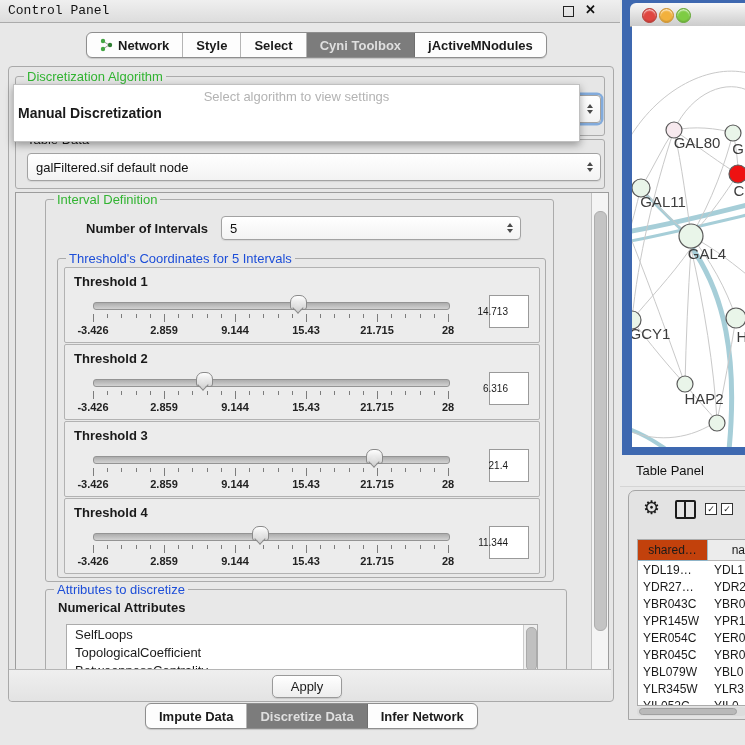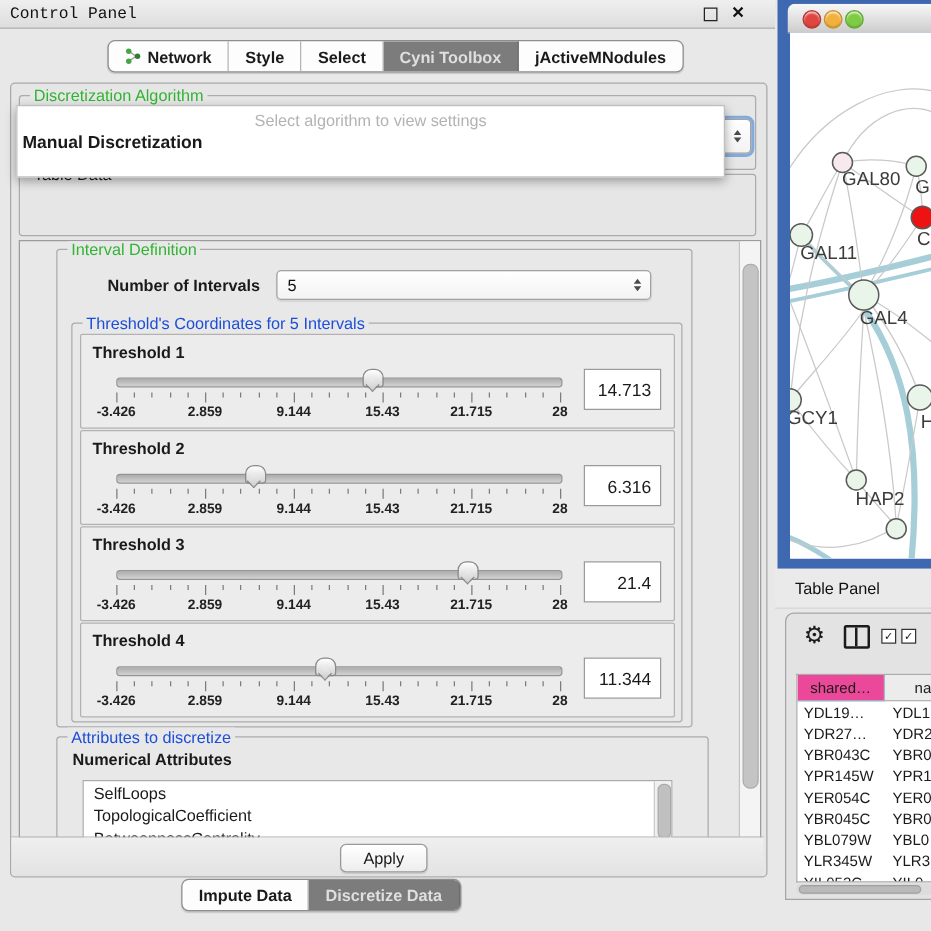--- a/index.html
+++ b/index.html
@@ -43,21 +43,21 @@
   .v-scrollbar .vthumb{position:absolute;left:2px;width:11px;border-radius:6px;background:#C4C4C4;border:1px solid #ADADAD;}
 
   
   .th-panel{position:absolute;left:6px;width:474px;height:74px;background:#ECECEC;border:1px solid #B2B2B2;border-radius:2px;}
   .th-label{position:absolute;left:9px;top:6px;font-size:13px;font-weight:bold;}
   .slider-track{position:absolute;left:28px;top:34px;width:355px;height:6px;border-radius:3px;background:linear-gradient(#ACACAC,#D2D2D2);border:1px solid #949494;}
   .thumb{position:absolute;top:27px;width:15px;height:13px;background:linear-gradient(#FEFEFE,#D4D4D4);border:1px solid #8A8A8A;border-radius:7px 7px 3px 3px;z-index:2;}
   .thumb::after{content:"";position:absolute;left:2.6px;top:8.2px;width:7px;height:7px;background:linear-gradient(135deg,#EDEDED,#CDCDCD);border:1px solid #8A8A8A;border-top:none;border-left:none;transform:rotate(45deg);}
   .tick{position:absolute;width:1px;background:#7C7C7C;}
   .tick-label{position:absolute;font-size:11px;font-weight:bold;color:#222;transform:translateX(-50%);white-space:nowrap;}
-  .value-box{position:absolute;right:10px;top:27px;width:62px;height:33px;background:#FFF;border:1px solid #9A9A9A;font-size:14px;display:flex;align-items:center;justify-content:flex-end;padding-right:7px;box-sizing:border-box;}
+  .value-box{position:absolute;right:10px;top:27px;width:40px;height:33px;background:#FFF;border:1px solid #9A9A9A;font-size:10px;display:flex;align-items:center;justify-content:flex-end;padding-right:20px;box-sizing:border-box;}
 
   
   .attr-list{position:absolute;left:20px;top:34px;width:470px;height:70px;background:#FFF;border:1px solid #ABABAB;overflow:hidden;}
   .attr-row{font-size:13px;padding:2px 0 2px 8px;height:14px;}
   .list-scroll{position:absolute;right:0;top:0;width:13px;height:100%;background:#F0F0F0;border-left:1px solid #CCC;}
   .list-scroll .vthumb{position:absolute;left:1.5px;top:2px;width:9px;height:42px;border-radius:5px;background:#C0C0C0;border:1px solid #AAA;}
 
   
   .apply-row{position:absolute;left:0;top:602px;width:602px;height:31px;border-top:1px solid #B5B5B5;background:linear-gradient(#EFEFEF,#E3E3E3);border-radius:0 0 4px 4px;}
   .btn{position:absolute;background:linear-gradient(#FFFFFF,#EDEDED);border:1px solid #9A9A9A;border-radius:5px;font-size:13px;display:flex;align-items:center;justify-content:center;box-shadow:0 1px 1px rgba(0,0,0,.12);}
@@ -78,21 +78,21 @@
   .tp-bar{position:absolute;left:620px;top:455px;width:125px;height:31px;background:#EAEAEA;border-bottom:1px solid #D5D5D5;}
   .tp-bar .t{position:absolute;left:16px;top:8px;font-size:13px;color:#111;}
   .tp-box{position:absolute;left:628px;top:490px;width:117px;height:228px;background:#E3E3E3;border:1px solid #A5A5A5;border-radius:7px 0 0 0;overflow:hidden;}
   .gear-ic{position:absolute;left:14px;top:5px;font-size:19px;color:#1B1B1B;}
   .cols-ic{position:absolute;left:46px;top:9px;width:17px;height:15px;border:2px solid #1B1B1B;border-radius:2px;}
   .cols-ic::after{content:"";position:absolute;left:7px;top:0;width:2px;height:15px;background:#1B1B1B;}
   .cb-ic{position:absolute;top:12px;width:10px;height:10px;border:1.5px solid #333;background:#FFF;font-size:9px;line-height:10px;text-align:center;color:#222;}
   .tp-table{position:absolute;left:8px;top:48px;width:109px;height:165px;background:#FFF;border:1px solid #ABABAB;border-right:none;overflow:hidden;}
   .tp-header{display:flex;height:21px;}
   .tp-hcell{font-size:12px;display:flex;align-items:center;justify-content:center;border-right:1px solid #9FB9C6;box-sizing:border-box;}
-  .tp-hcell.c1{width:70px;background:#ec4899;border-bottom:1px solid #8FB4C8;}
+  .tp-hcell.c1{width:70px;background:#c2410c;border-bottom:1px solid #8FB4C8;}
   .tp-hcell.c2{flex:1;background:#ECECEC;border-bottom:1px solid #B5B5B5;border-right:none;justify-content:flex-end;padding-right:2px;}
   .tp-row{display:flex;height:17px;}
   .tp-cell{font-size:12px;display:flex;align-items:center;box-sizing:border-box;}
   .tp-cell.c1{width:70px;padding-left:5px;}
   .tp-cell.c2{flex:1;padding-left:6px;overflow:hidden;white-space:nowrap;}
   .h-scrollbar{position:absolute;left:8px;top:216px;width:109px;height:9px;background:#DCDCDC;border-radius:4px;}
   .h-scrollbar .hthumb{position:absolute;left:2px;top:1px;width:98px;height:7px;background:#B9B9B9;border:1px solid #A0A0A0;border-radius:4px;box-sizing:border-box;}
 
   .net-tab-icon{display:inline-block;width:13px;height:14px;position:relative;}
 </style>
@@ -141,20 +141,27 @@
       <div class="combo focused" style="left:11px;top:18px;width:564px;height:26px;">
         <span class="stepper">
             <span class="up"></span>
             <span class="down"></span>
           </span>
       </div>
     </div>
 
     <div class="tb" style="left:6px;top:72px;width:588px;height:48px;">
       <span class="tb-label">Table Data</span>
+      <div class="combo" style="left:11px;top:13px;width:564px;height:26px;">
+        <span>galFiltered.sif default node</span>
+        <span class="stepper">
+            <span class="up"></span>
+            <span class="down"></span>
+          </span>
+      </div>
     </div>
 
     <div class="scroll-panel bg2">
 
       <div class="tb bg2" style="left:29px;top:6px;width:507px;height:381px;">
         <span class="tb-label lbl-green">Interval Definition</span>
         <span style="position:absolute;left:40px;top:21px;font-size:13px;font-weight:bold;">Number of Intervals</span>
         <div class="combo" style="left:175px;top:16px;width:290px;height:22px;">
           <span>5</span>
           <span class="stepper">
@@ -349,20 +356,23 @@
     </div>
   </div>
 
   <div class="tabbar" id="bottom-tabs">
     <div class="tab">
         <span>Impute Data</span>
       </div>
     <div class="tab active">
         <span>Discretize Data</span>
       </div>
+    <div class="tab">
+        <span>Infer Network</span>
+      </div>
   </div>
 
   <div class="popup">
     <div class="hint">Select algorithm to view settings</div>
     <div class="opt b" style="top:20px;">Manual Discretization</div>
   </div>
 
   <div class="net-window">
     <div class="net-titlebar">
       <span class="light" style="left:12px;background:#E04640;border:1px solid #B23A33;"></span>

